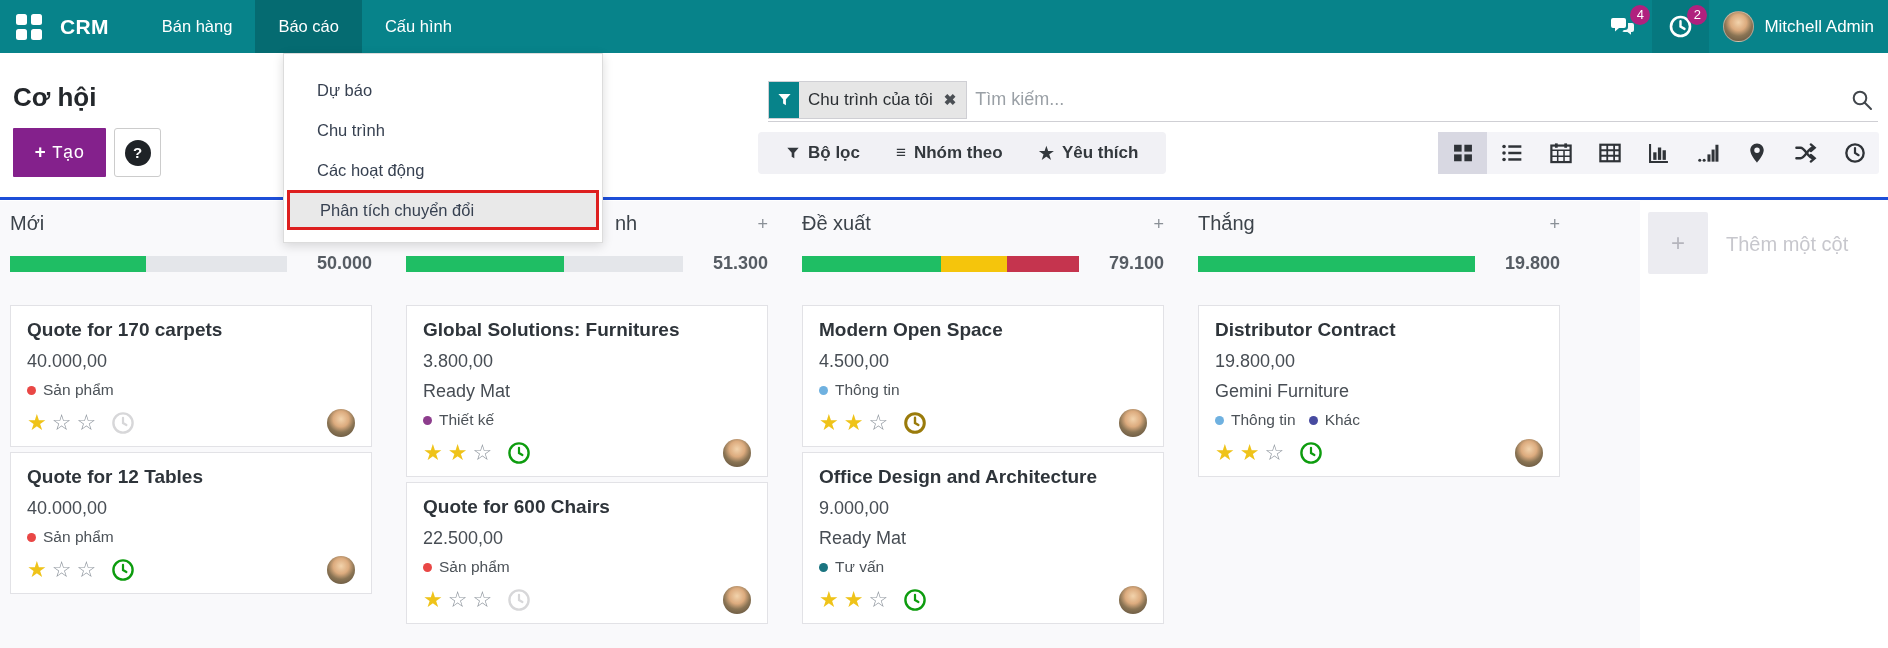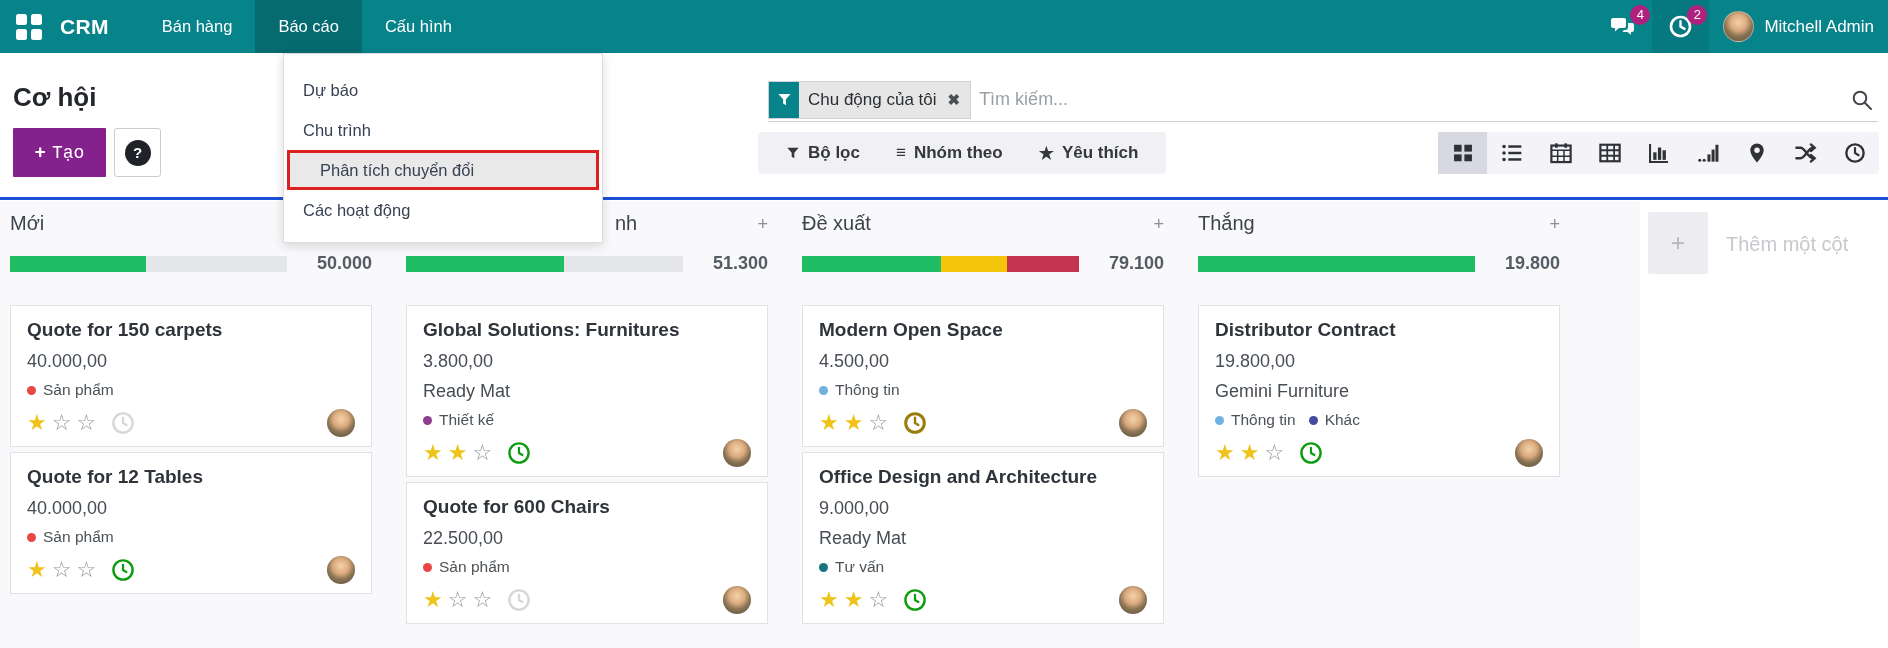--- a/index.html
+++ b/index.html
@@ -77,21 +77,21 @@
   .ac-today { color:#9a7b0b; }
   .c-avatar { margin-left:auto; width:28px; height:28px; border-radius:50%;
     background:radial-gradient(circle at 50% 36%, #f2d3ac 0%, #dcab7e 34%, #8a7454 58%, #584a38 100%); }
 
   .add-zone { position:absolute; left:1640px; top:0; right:0; bottom:0; background:#fff; }
   .add-col-btn { position:absolute; left:8px; top:11px; width:60px; height:62px; background:#ececf1; border:none; font-size:24px; color:#b5b5bd; cursor:pointer; border-radius:2px; }
   .add-col-label { position:absolute; left:86px; top:32px; font-size:20px; color:#c7c7cd; white-space:nowrap; }
 
   
   .dropdown { position:absolute; left:283px; top:53px; width:320px; background:#fff; border:1px solid #dcdcdc; box-shadow:0 3px 10px rgba(0,0,0,.14); padding:16px 0 12px; z-index:60; }
-  .dd-item { height:40px; line-height:40px; padding-left:19px; font-size:16.5px; color:#374151; cursor:pointer; white-space:nowrap; }
+  .dd-item { height:40px; line-height:40px; padding-left:33px; font-size:16.5px; color:#374151; cursor:pointer; white-space:nowrap; }
   .dd-item.hl { background:#e9e9e9; border:3px solid #dd1f1f; margin:0 3px; padding-left:30px; line-height:34px; }
 
   svg { display:block; }
 </style>
 </head>
 <body>
 
 <div class="screen">
 
   <header class="topbar">
@@ -135,21 +135,21 @@
     <button class="create-btn"><b>+</b><span>Tạo</span></button>
     <button class="help-btn"><span class="help-q">?</span></button>
 
     <div class="search-bar">
       <div class="facet">
         <span class="facet-ico">
           <svg width="15" height="15" viewBox="0 0 16 16">
               <path fill="#fff" d="M1.5 2h13l-5 5.6V14l-3-1.8V7.6z"></path>
             </svg>
         </span>
-        <span class="facet-label">Chu động của tôi</span>
+        <span class="facet-label">Chu trình của tôi</span>
         <span class="facet-x">✖</span>
       </div>
       <input class="search-input" type="text" placeholder="Tìm kiếm..." style="">
       <span class="mag">
         <svg width="24" height="24" viewBox="0 0 24 24">
             <circle cx="10" cy="10" r="6.3" fill="none" stroke="currentColor" stroke-width="2"></circle>
             <path d="M14.8 14.8 L21 21" stroke="currentColor" stroke-width="2" stroke-linecap="round"></path>
           </svg>
       </span>
     </div>
@@ -272,21 +272,21 @@
           <span class="kcol-plus">+</span>
         </div>
         <div class="kcol-progress">
           <div class="pbar">
               <span class="seg-g" style="width:49%"></span>
             </div>
           <span class="pnum">50.000</span>
         </div>
         <div class="cards">
           <article class="card">
-            <div class="c-title">Quote for 150 carpets</div>
+            <div class="c-title">Quote for 170 carpets</div>
             <div class="c-amount">40.000,00</div>
             <div class="c-tags">
                 <span class="dot" style="background:#e94745"></span>
                 <span class="tag-label">Sản phẩm</span>
               </div>
             <div class="c-foot">
               <span class="stars"><span class="st-on">★</span><span class="st-off">☆</span><span class="st-off">☆</span></span>
               <span class="aclock ac-none">
                   <svg width="24" height="24" viewBox="0 0 24 24">
                     <circle cx="12" cy="12" r="9.6" fill="none" stroke="currentColor" stroke-width="2.4"></circle>
@@ -468,17 +468,17 @@
 
     <div class="add-zone">
       <button class="add-col-btn">+</button>
       <span class="add-col-label">Thêm một cột</span>
     </div>
   </section>
 
   <div class="dropdown">
     <div class="dd-item">Dự báo</div>
     <div class="dd-item">Chu trình</div>
+    <div class="dd-item">Các hoạt động</div>
     <div class="dd-item hl">Phân tích chuyển đổi</div>
-    <div class="dd-item">Các hoạt động</div>
   </div>
 
 </div>
 
 </body></html>

